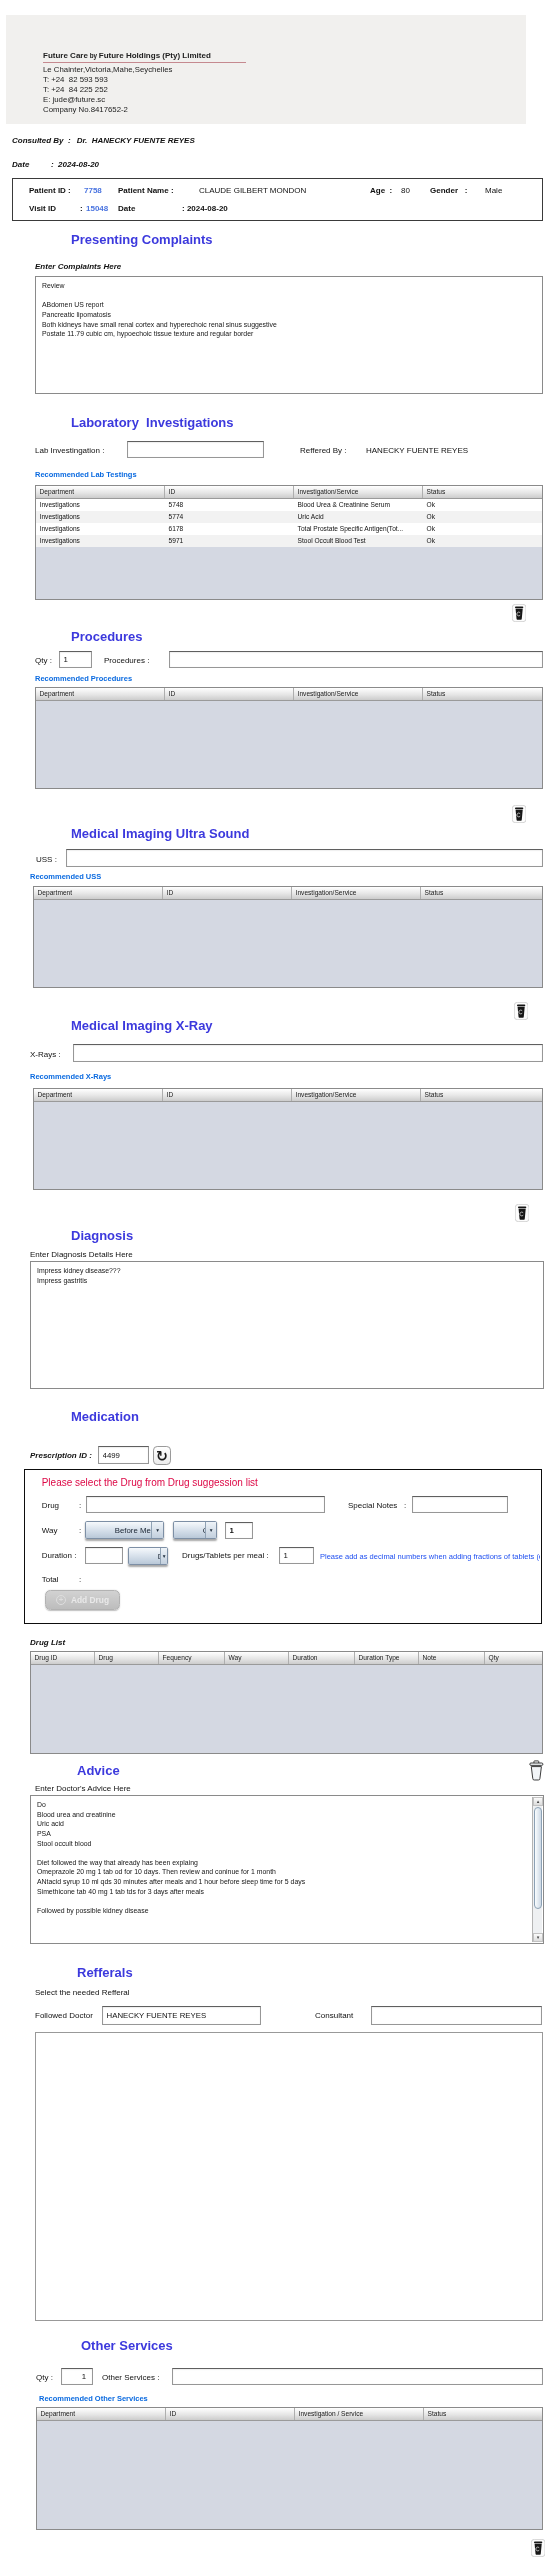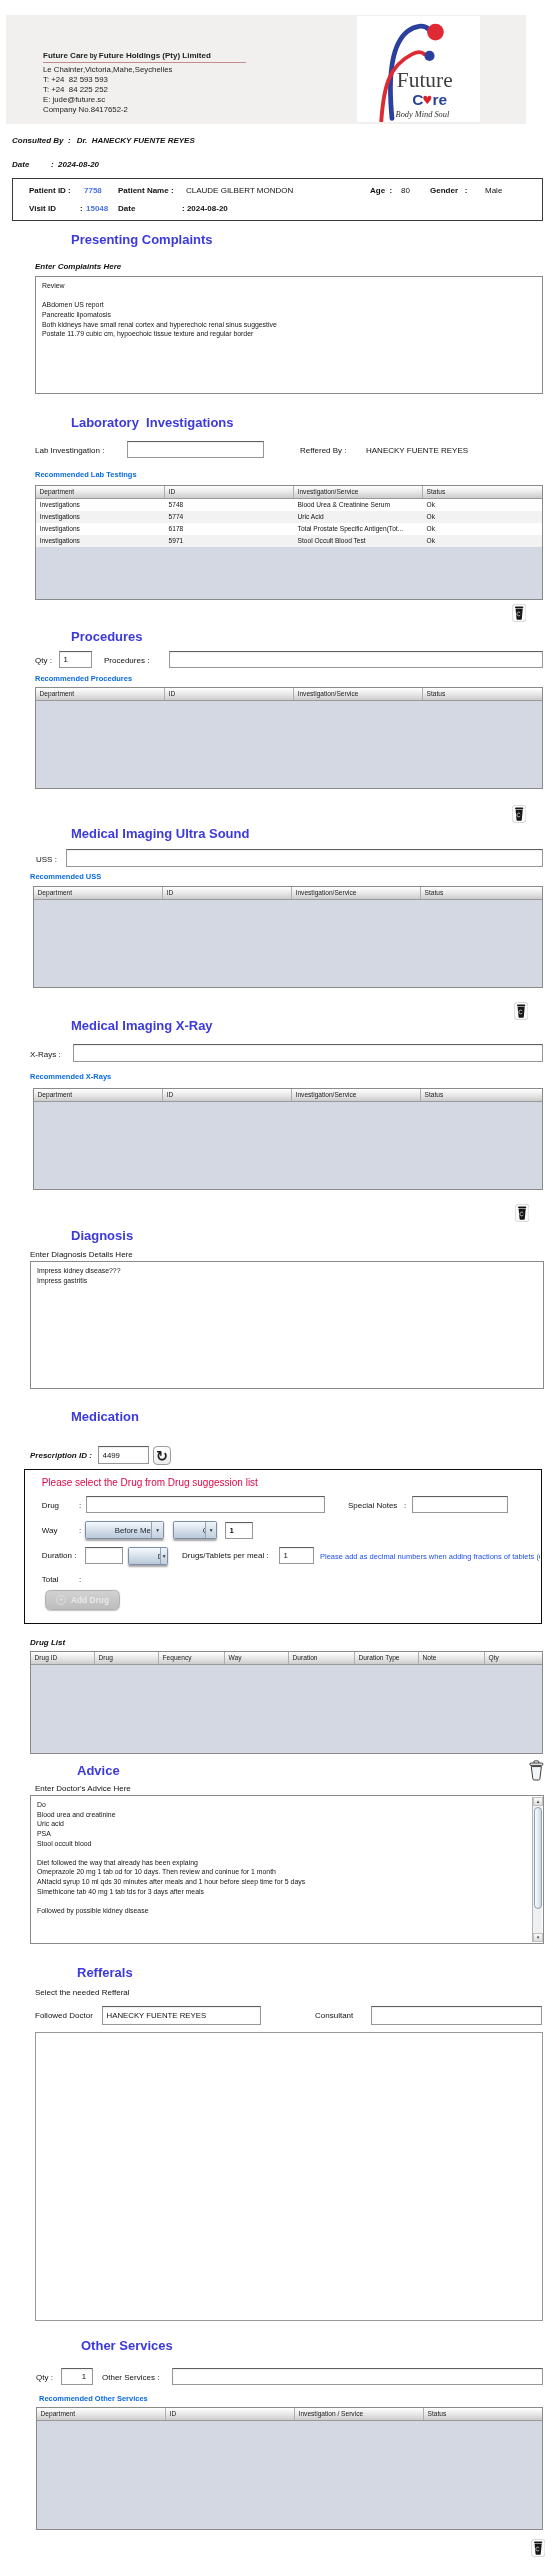--- a/index.html
+++ b/index.html
@@ -90,44 +90,31 @@
   <div class="hdr-panel">
     <div class="company-block">
       <div class="company-title"><span>Future Care</span><span class="by"> by </span><span>Future Holdings (Pty) Limited</span></div>
       <div class="title-rule"></div>
       <div class="company-line">Le Chainter,Victoria,Mahe,Seychelles</div>
       <div class="company-line">T: +24  82 593 593</div>
       <div class="company-line">T: +24  84 225 252</div>
       <div class="company-line">E: jude@future.sc</div>
       <div class="company-line">Company No.8417652-2</div>
     </div>
-    <div class="logo-box">
-      <svg width="123" height="106" viewBox="0 0 205 178">
-        <path d="M58,172 C52,110 54,50 84,26 C96,16 112,14 119,22" stroke="#2b3f9e" stroke-width="8" fill="none" stroke-linecap="round"></path>
-        <circle cx="131" cy="27" r="14" fill="#e02a33"></circle>
-        <path d="M40,176 C44,120 52,84 92,64 C100,60 108,60 112,64" stroke="#e02a33" stroke-width="6.5" fill="none" stroke-linecap="round"></path>
-        <circle cx="121" cy="67" r="8.5" fill="#2b3f9e"></circle>
-        <text x="66" y="120" font-family="Liberation Serif, serif" font-size="36" fill="#3f3f3f">Future</text>
-        <text x="92" y="150" font-family="Liberation Sans, sans-serif" font-weight="bold" font-size="26" fill="#27439c">C</text>
-        <text x="109" y="148" font-family="DejaVu Sans, sans-serif" font-size="19" fill="#d8222a">♥</text>
-        <text x="126" y="150" font-family="Liberation Sans, sans-serif" font-weight="bold" font-size="26" fill="#27439c">re</text>
-        <text x="64" y="169" font-family="Liberation Serif, serif" font-style="italic" font-size="14" fill="#333">Body Mind Soul</text>
-      </svg>
-    </div>
   </div>
 
   <div class="bold-label" style="left:12px;top:136px"><span>Consulted By  :</span><span style="margin-left:6px">Dr.  HANECKY FUENTE REYES</span></div>
 
   <div class="bold-label" style="left:12px;top:160px"><span style="display:inline-block;width:39px">Date</span><span>:  2024-08-20</span></div>
 
   <div class="patient-box">
     <div class="pb-label" style="left:16px;top:7.2px">Patient ID :</div>
     <div class="pb-value pb-blue" style="left:71px;top:7.2px">7758</div>
     <div class="pb-label" style="left:105px;top:7.2px">Patient Name :</div>
-    <div class="pb-value" style="left:173px;top:7.2px">CLAUDE GILBERT MONDON</div>
+    <div class="pb-value" style="left:186px;top:7.2px">CLAUDE GILBERT MONDON</div>
     <div class="pb-label" style="left:357px;top:7.2px">Age  :</div>
     <div class="pb-value" style="left:388px;top:7.2px">80</div>
     <div class="pb-label" style="left:417px;top:7.2px">Gender   :</div>
     <div class="pb-value" style="left:472px;top:7.2px">Male</div>
     <div class="pb-label" style="left:16px;top:25px">Visit ID</div>
     <div class="pb-label" style="left:67px;top:25px">:</div>
     <div class="pb-value pb-blue" style="left:73px;top:25px">15048</div>
     <div class="pb-label" style="left:105px;top:25px">Date</div>
     <div class="pb-label" style="left:169px;top:25px">: 2024-08-20</div>
   </div>

